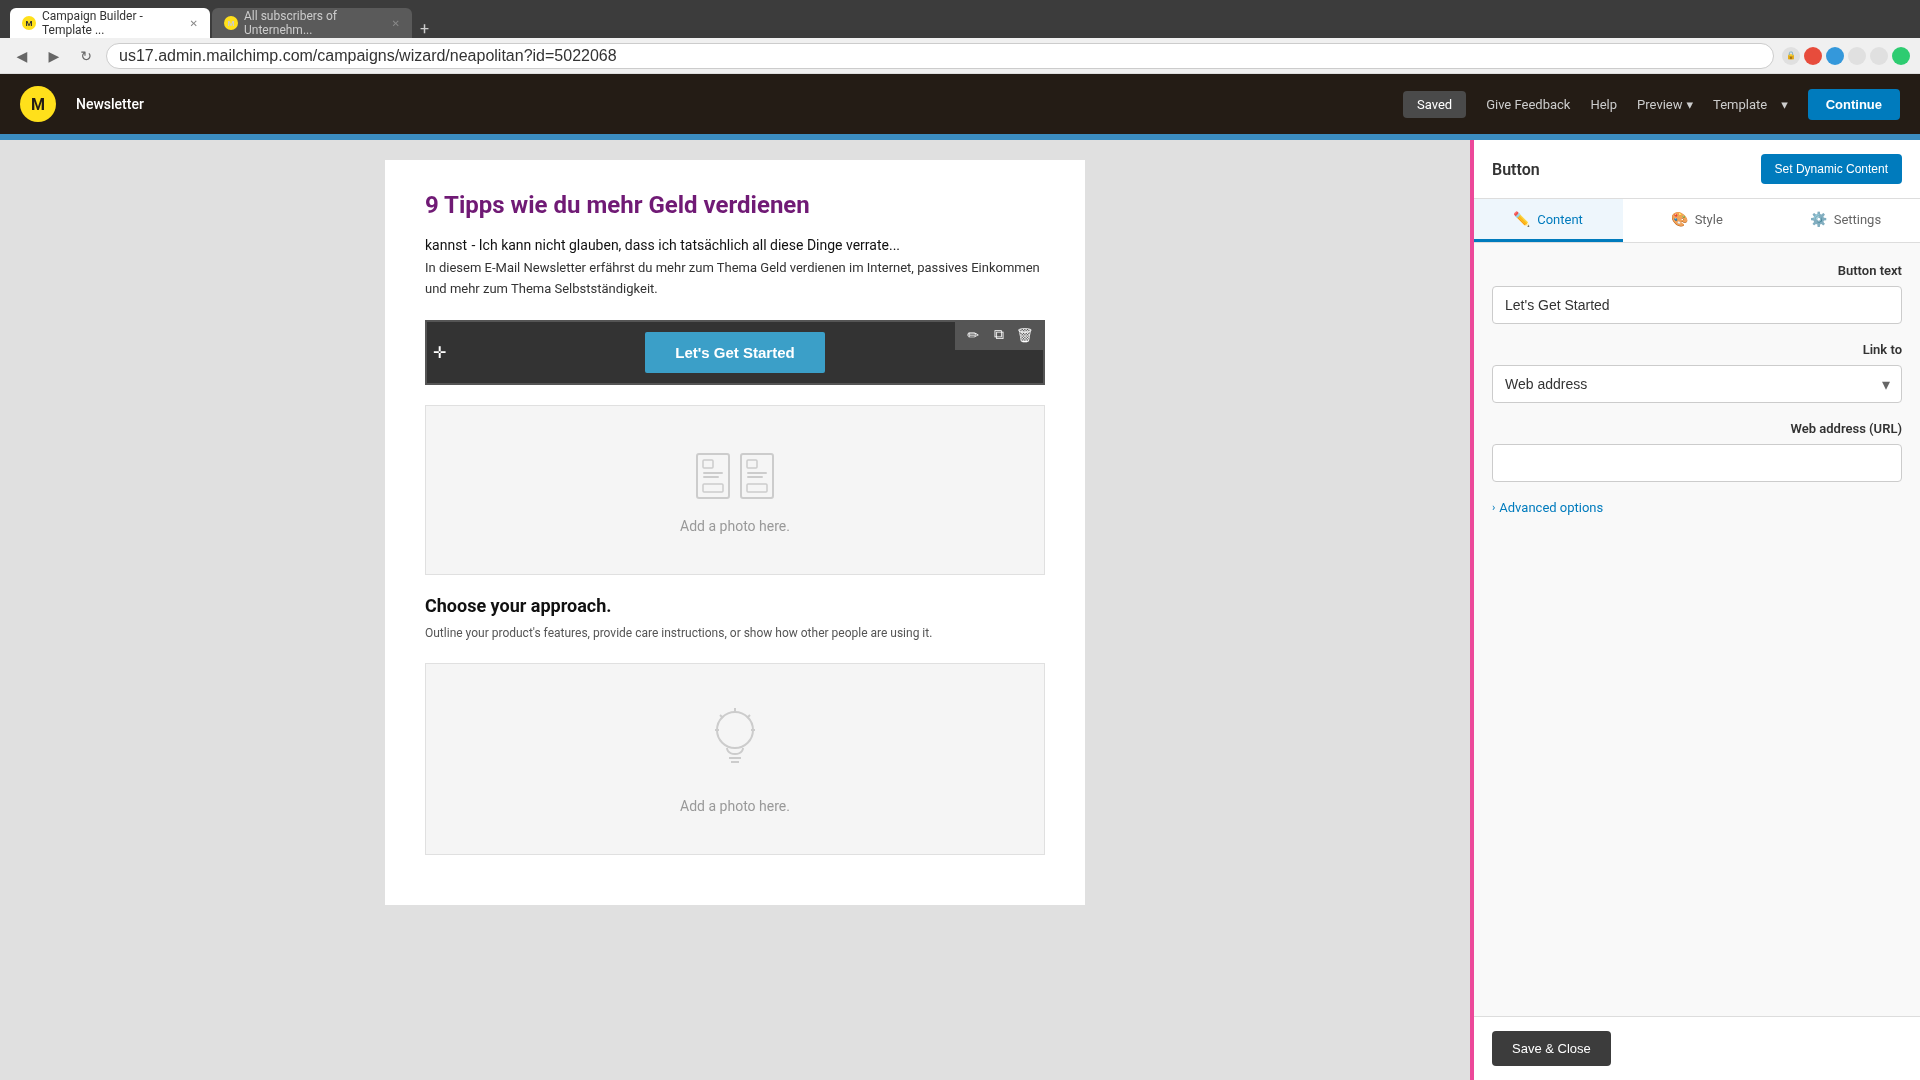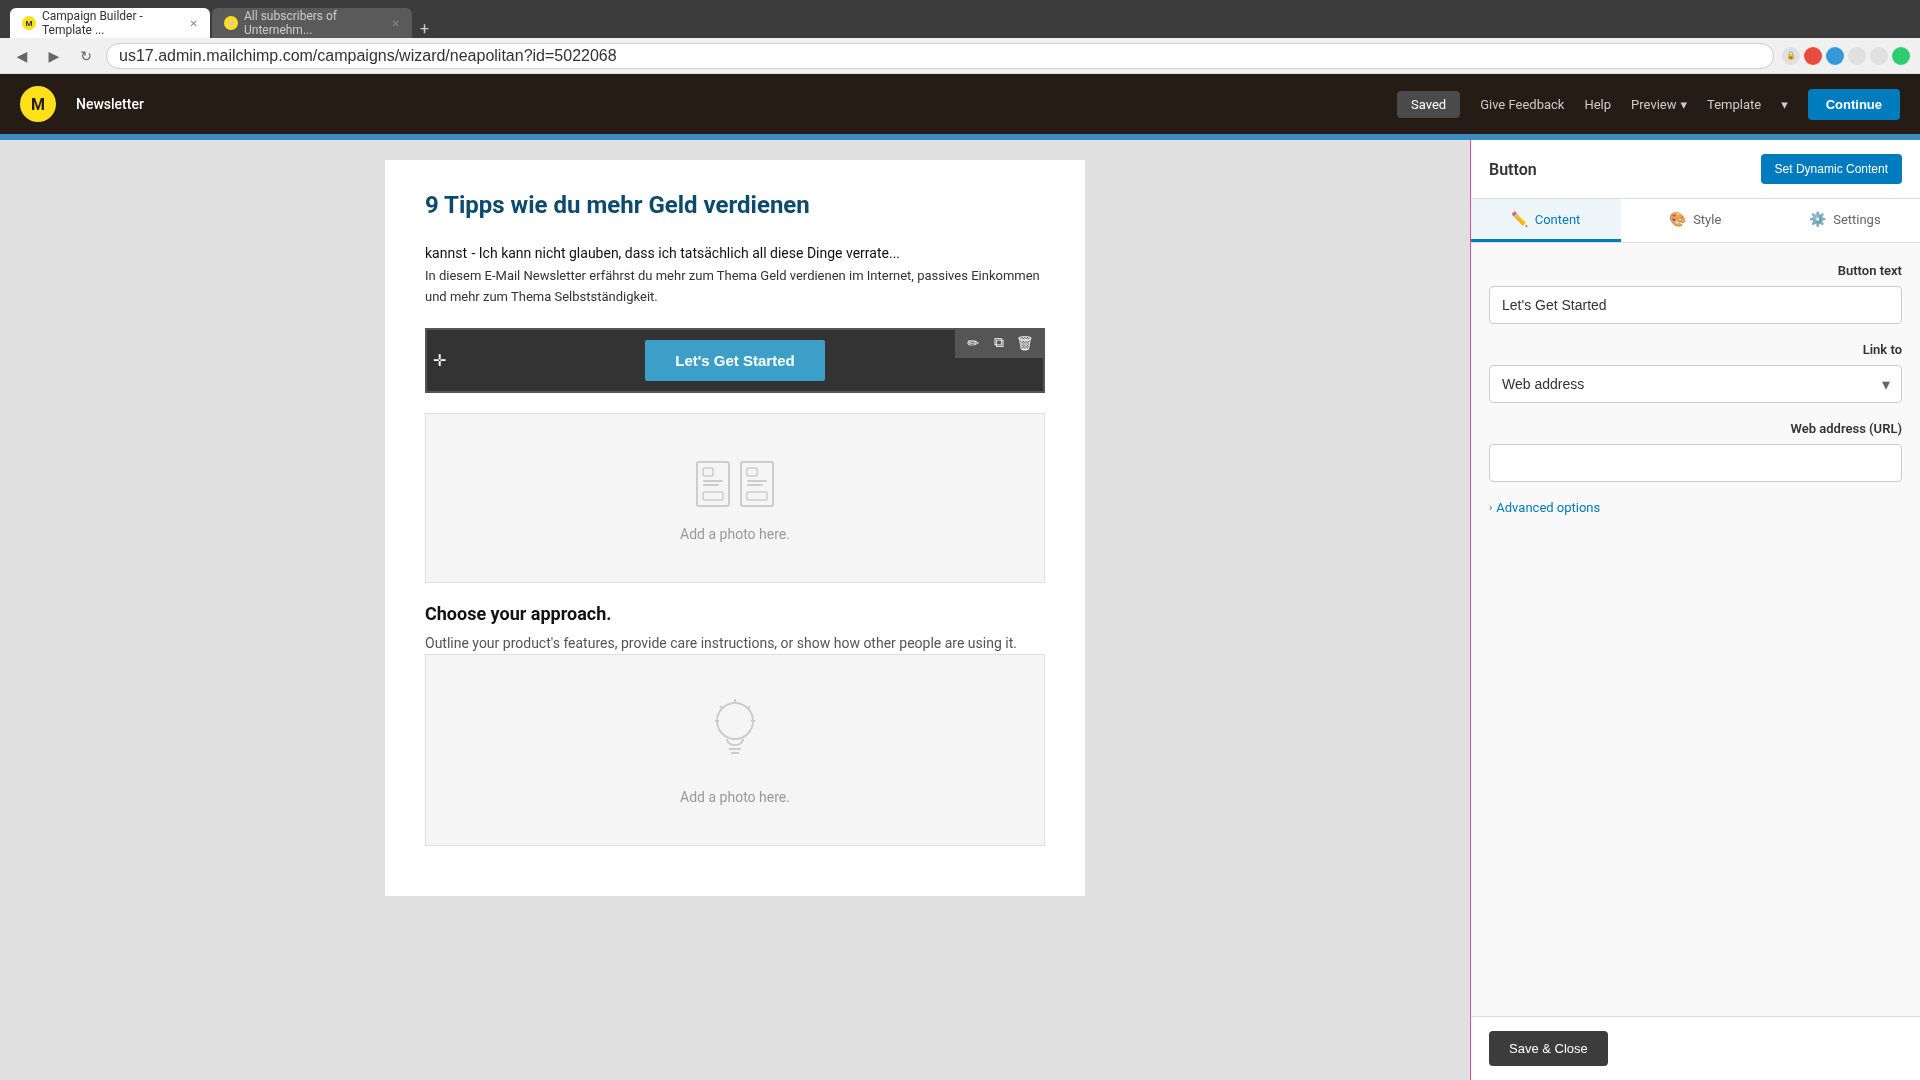--- a/index.html
+++ b/index.html
@@ -24,60 +24,60 @@
     .app-container { height: calc(1080px - 74px); display: flex; flex-direction: column; }
 
     
     .top-nav { background: #241c15; height: 60px; display: flex; align-items: center; padding: 0 20px; gap: 20px; flex-shrink: 0; }
     .mailchimp-logo { width: 36px; height: 36px; background: #ffe01b; border-radius: 50%; display: flex; align-items: center; justify-content: center; font-weight: bold; font-size: 16px; color: #241c15; }
     .nav-label { color: #ffffff; font-size: 14px; font-weight: 500; }
     .nav-spacer { flex: 1; }
     .nav-saved { background: #4a4a4a; color: white; padding: 6px 14px; border-radius: 4px; font-size: 13px; }
     .nav-link { color: #ccc; font-size: 13px; cursor: pointer; }
     .nav-preview { color: #ccc; font-size: 13px; cursor: pointer; display: flex; align-items: center; gap: 4px; }
-    .nav-template { color: #ccc; font-size: 13px; cursor: pointer; display: flex; align-items: flex-start; gap: 20px; }
+    .nav-template { color: #ccc; font-size: 13px; cursor: pointer; display: flex; align-items: flex-start; gap: 14px; }
     .nav-continue { background: #007bbd; color: white; padding: 8px 18px; border-radius: 4px; font-size: 13px; font-weight: 600; cursor: pointer; border: none; }
 
     
     .accent-bar { background: #3b8dc1; height: 6px; flex-shrink: 0; }
 
     
     .main-area { display: flex; flex: 1; overflow: hidden; }
 
     
     .canvas-area { flex: 1; overflow-y: auto; background: #e0e0e0; padding: 20px; }
     .email-container { max-width: 700px; margin: 0 auto; background: white; }
 
     
     .email-body { padding: 30px 40px; }
-    .email-title { font-size: 24px; font-weight: 700; color: #0c4a6e; line-height: 1.3; margin-bottom: 20px; }
+    .email-title { font-size: 24px; font-weight: 700; color: #701a75; line-height: 1.3; margin-bottom: 12px; }
     .email-subtitle { font-size: 18px; font-weight: 700; color: #111; margin-bottom: 4px; }
     .email-subtitle span { font-weight: 400; font-style: normal; font-size: 14px; }
     .email-body-text { font-size: 13px; color: #333; line-height: 1.6; margin-bottom: 20px; }
 
     
     .button-block { border: 2px solid #555; background: #333; padding: 10px 0; position: relative; margin-bottom: 20px; }
     .block-toolbar { position: absolute; top: -2px; right: 0; background: #555; display: flex; gap: 2px; padding: 3px 6px; }
     .block-tool-btn { background: none; border: none; color: white; cursor: pointer; font-size: 14px; width: 24px; height: 24px; display: flex; align-items: center; justify-content: center; }
     .move-handle { position: absolute; top: 50%; left: 6px; transform: translateY(-50%); color: white; font-size: 16px; cursor: move; }
     .email-button { background: #3b9fc8; color: white; border: none; padding: 12px 30px; font-size: 15px; font-weight: 600; cursor: pointer; border-radius: 2px; display: block; margin: 0 auto; }
 
     
     .photo-block { background: #f5f5f5; border: 1px solid #e0e0e0; margin-bottom: 20px; display: flex; flex-direction: column; align-items: center; justify-content: center; padding: 40px; min-height: 150px; }
     .photo-icon { width: 80px; height: 60px; position: relative; margin-bottom: 12px; }
     .photo-placeholder-text { color: #999; font-size: 14px; }
 
     
     .lightbulb-icon { font-size: 48px; color: #ccc; margin-bottom: 12px; }
 
     .section-heading { font-size: 18px; font-weight: 700; color: #111; margin-bottom: 8px; }
-    .section-body { font-size: 14px; color: #555; line-height: 1.6; }
-
-    
-    .right-panel { width: 450px; background: #f9f9f9; border-left: 1px solid #ec4899; display: flex; flex-direction: column; flex-shrink: 0; }
+    .section-body { font-size: 12px; color: #555; line-height: 1.6; margin-bottom: 20px; }
+
+    
+    .right-panel { width: 450px; background: #f9f9f9; border-left: 4px solid #ec4899; display: flex; flex-direction: column; flex-shrink: 0; }
     .panel-header { padding: 14px 18px; background: white; border-bottom: 1px solid #ddd; display: flex; align-items: center; justify-content: space-between; }
     .panel-title { font-size: 16px; font-weight: 600; color: #333; }
     .set-dynamic-btn { background: #007bbd; color: white; padding: 8px 14px; border-radius: 4px; font-size: 12px; font-weight: 500; border: none; cursor: pointer; }
 
     
     .panel-tabs { display: flex; border-bottom: 1px solid #ddd; background: white; }
     .panel-tab { flex: 1; padding: 12px; text-align: center; font-size: 13px; cursor: pointer; display: flex; align-items: center; justify-content: center; gap: 6px; border-bottom: 3px solid transparent; }
     .panel-tab.active { border-bottom: 3px solid #007bbd; color: #007bbd; background: #eef6fc; }
     .panel-tab.inactive { color: #666; }
     .tab-icon { font-size: 14px; }

